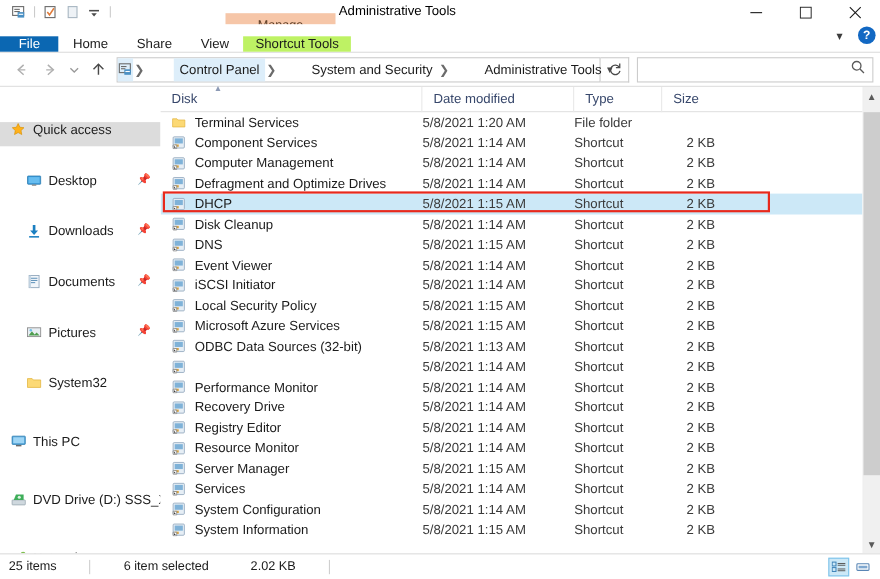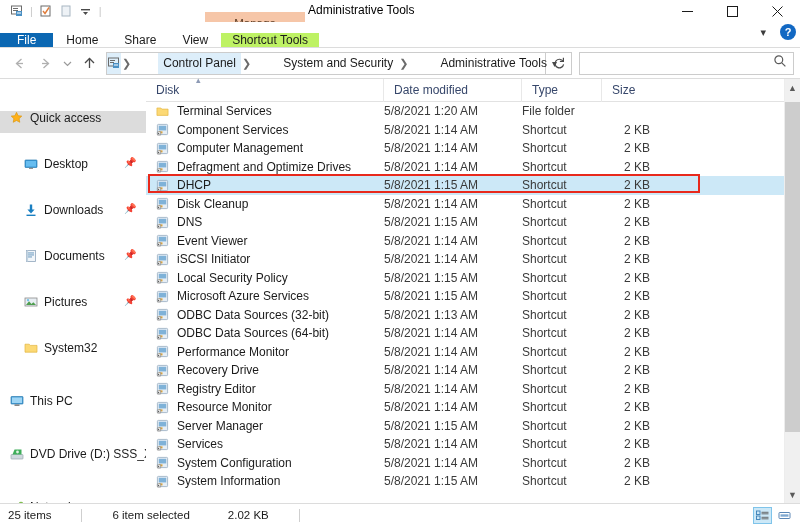--- a/index.html
+++ b/index.html
@@ -592,21 +592,20 @@
             <div class="cell-name">
               <span class="ico">
                 <svg width="13" height="13" viewBox="0 0 14 14">
                   <rect x="1.5" y="1.5" width="11" height="11" rx="1" fill="#e6eef5" stroke="#8fa6bb" stroke-width="0.8"></rect>
                   <rect x="3" y="3" width="8" height="5" fill="#7fb2d8"></rect>
                   <rect x="3" y="9" width="4" height="2.2" fill="#d9a441"></rect>
                   <path d="M1.5 9.5 L5 9.5 L5 13 L1.5 13 Z" fill="#ffffff" stroke="#7a7a7a" stroke-width="0.7"></path>
                   <path d="M2.3 12.2 L2.3 10.3 L4.2 12.2 Z" fill="#3a3a3a"></path>
                 </svg>
               </span>
-              <span>ODBC Data Sources (64-bit)</span>
             </div>
             <div class="cell-date">5/8/2021 1:14 AM</div>
             <div class="cell-type">Shortcut</div>
             <div class="cell-size">2 KB</div>
           </div>
           <div class="row">
             <div class="cell-name">
               <span class="ico">
                 <svg width="13" height="13" viewBox="0 0 14 14">
                   <rect x="1.5" y="1.5" width="11" height="11" rx="1" fill="#e6eef5" stroke="#8fa6bb" stroke-width="0.8"></rect>

